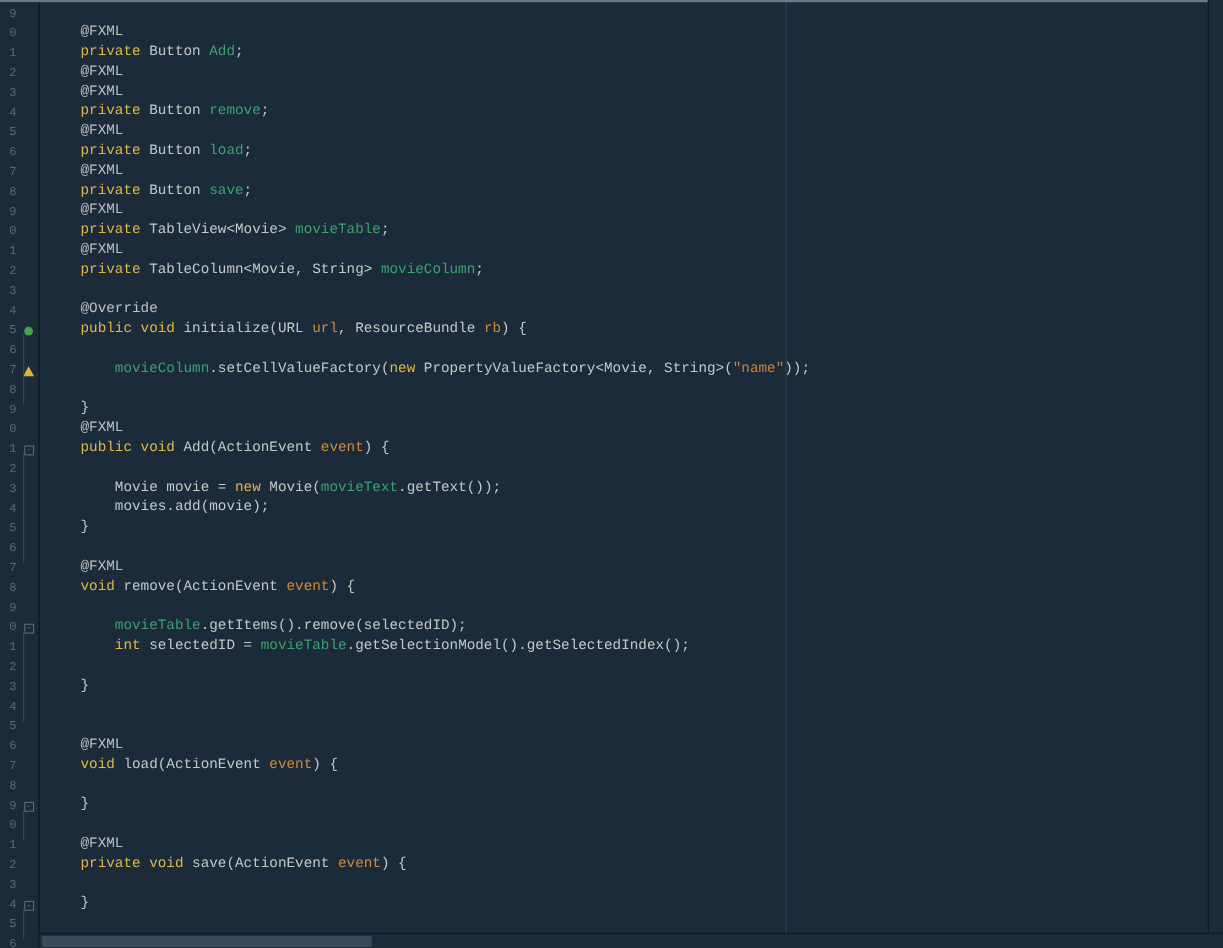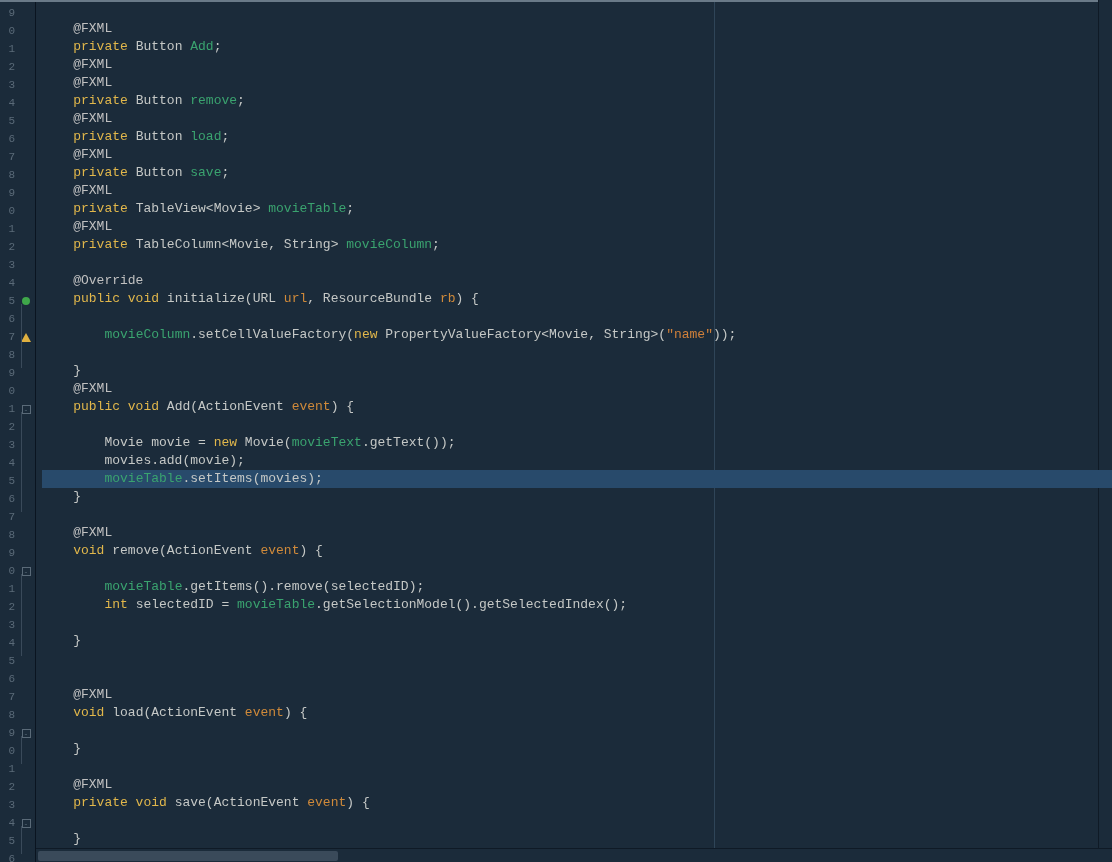--- a/index.html
+++ b/index.html
@@ -351,21 +351,20 @@
     <div class="line"><span class="kw">    public void</span><span class="plain"> initialize(URL </span><span class="param">url</span><span class="plain">, ResourceBundle </span><span class="param">rb</span><span class="plain">) {</span></div>
     <div class="line"><span class="plain"></span></div>
     <div class="line"><span class="plain">        </span><span class="field">movieColumn</span><span class="plain">.setCellValueFactory(</span><span class="kw">new</span><span class="plain"> </span><span class="under">PropertyValueFactory&lt;Movie, String&gt;</span><span class="plain">(</span><span class="str">"name"</span><span class="plain">));</span></div>
     <div class="line"><span class="plain"></span></div>
     <div class="line"><span class="plain">    }</span></div>
     <div class="line"><span class="ann">    @FXML</span></div>
     <div class="line"><span class="kw">    public void</span><span class="plain"> Add(ActionEvent </span><span class="param">event</span><span class="plain">) {</span></div>
     <div class="line"><span class="plain"></span></div>
     <div class="line"><span class="plain">        Movie movie = </span><span class="kw">new</span><span class="plain"> Movie(</span><span class="field">movieText</span><span class="plain">.getText());</span></div>
     <div class="line"><span class="plain">        movies.add(movie);</span></div>
-    <div class="line"><div class="highlight"></div><span class="plain">        </span><span class="field">movieTable</span><span class="plain">.setItems(movies);</span></div>
     <div class="line"><span class="plain">    }</span></div>
     <div class="line"><span class="plain"></span></div>
     <div class="line"><span class="ann">    @FXML</span></div>
     <div class="line"><span class="kw">    void</span><span class="plain"> remove(ActionEvent </span><span class="param">event</span><span class="plain">) {</span></div>
     <div class="line"><span class="plain"></span></div>
     <div class="line"><span class="plain">        </span><span class="field">movieTable</span><span class="plain">.getItems().remove(selectedID);</span></div>
     <div class="line"><span class="plain">        </span><span class="kw">int</span><span class="plain"> selectedID = </span><span class="field">movieTable</span><span class="plain">.getSelectionModel().getSelectedIndex();</span></div>
     <div class="line"><span class="plain"></span></div>
     <div class="line"><span class="plain">    }</span></div>
     <div class="line"><span class="plain"></span></div>

